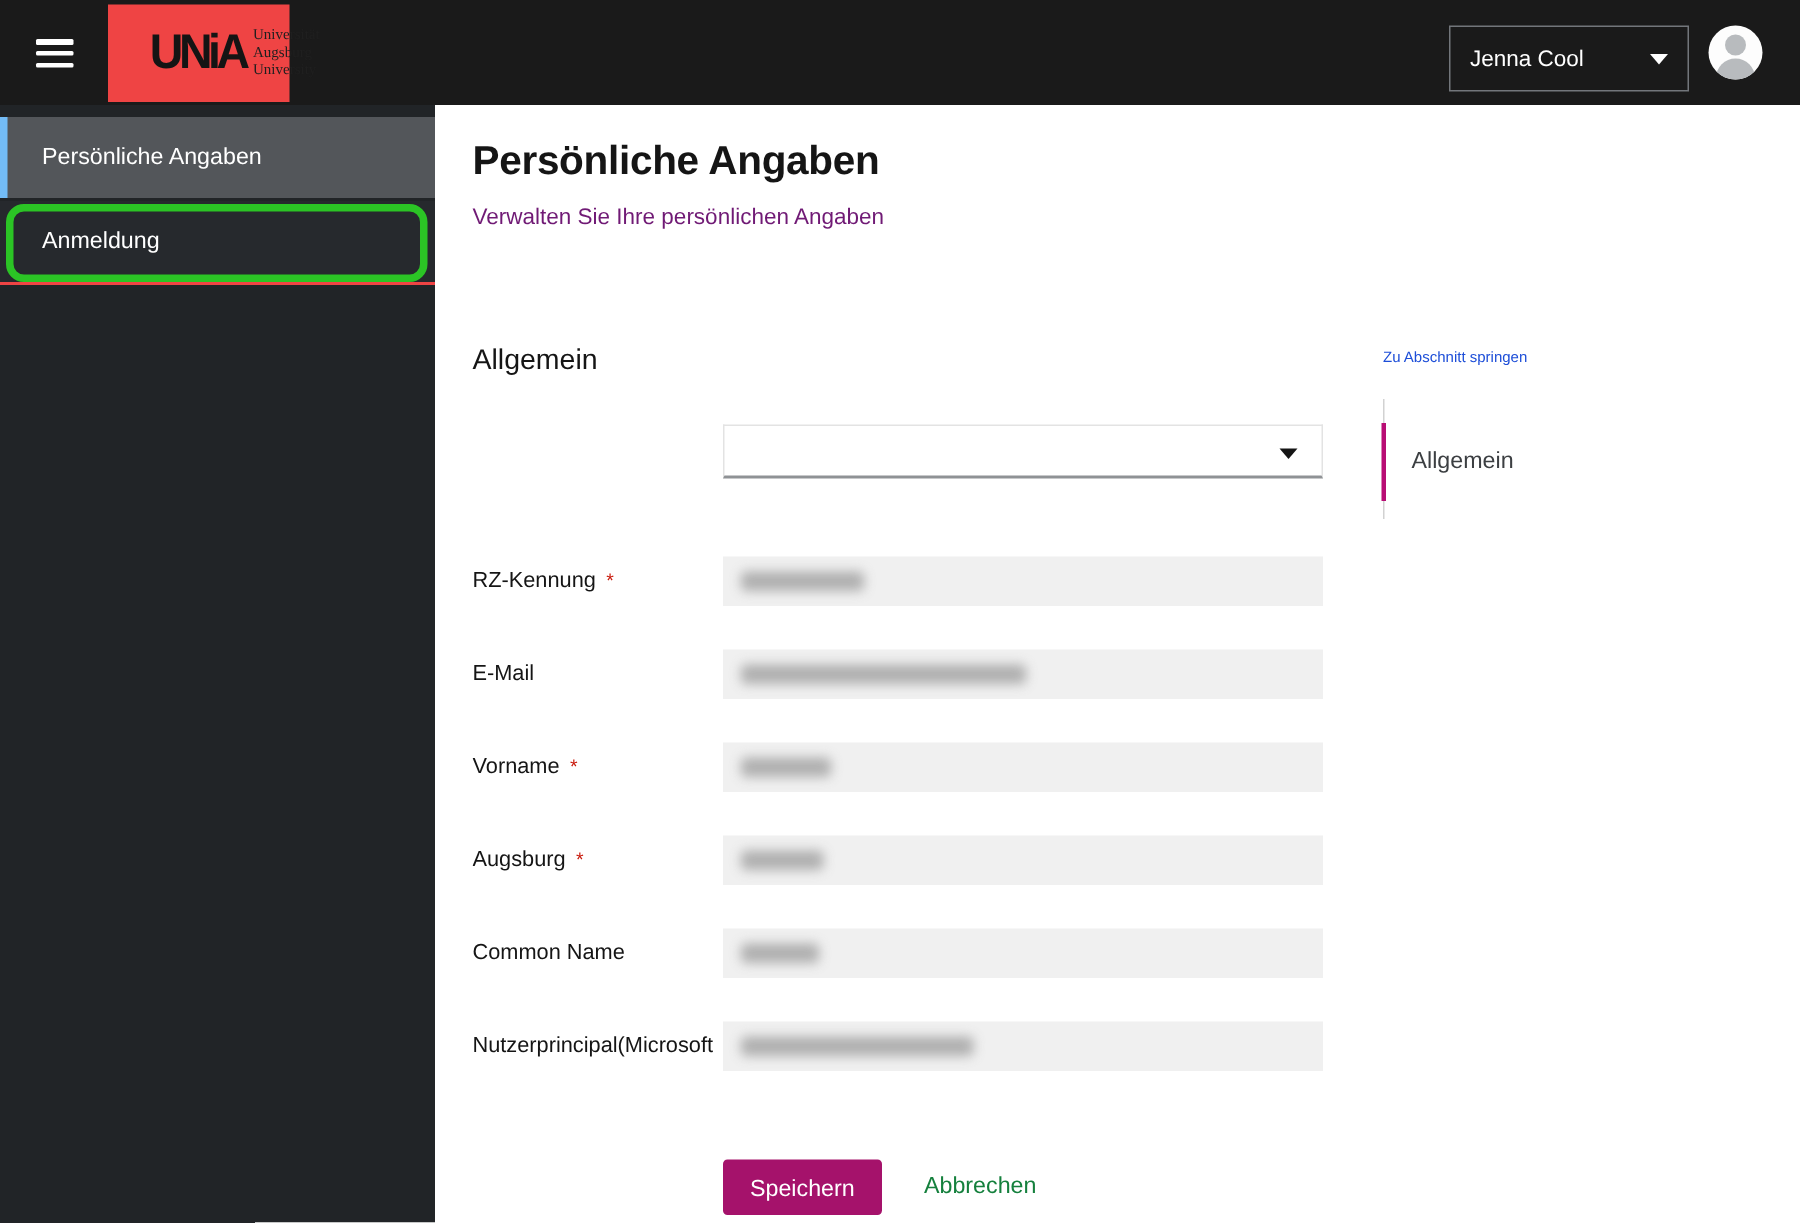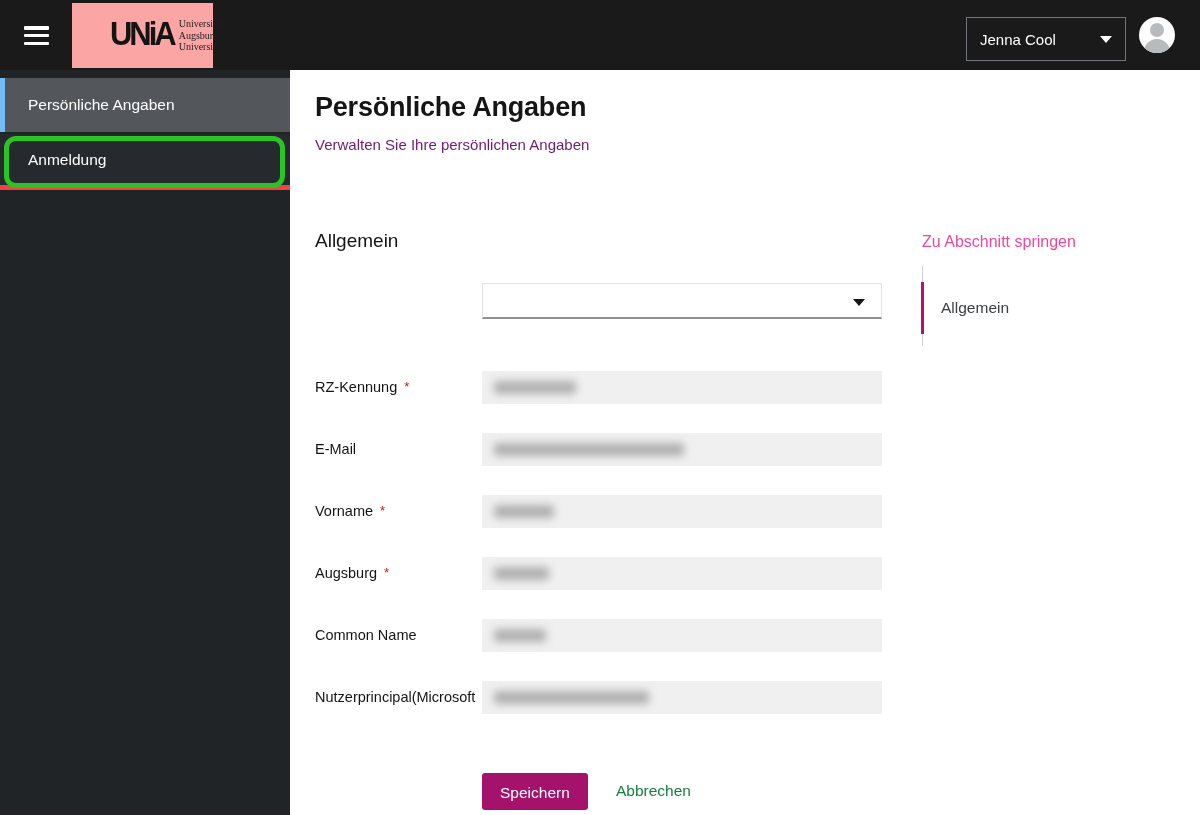--- a/index.html
+++ b/index.html
@@ -7,42 +7,42 @@
   body {
     width:1200px; height:815px; position:relative; overflow:hidden;
     font-family:"Liberation Sans", sans-serif; background:#ffffff;
   }
 
   
   .topbar { position:absolute; left:0; top:0; width:1200px; height:70px; background:#1a1a1a; z-index:2; }
   .hamburger { position:absolute; left:24px; top:26px; width:25px; height:19px;
     display:flex; flex-direction:column; justify-content:space-between; cursor:pointer; }
   .hamburger i { display:block; height:3.5px; background:#fff; border-radius:1px; }
-  .logo-box { position:absolute; left:72px; top:3px; width:141px; height:65px; background:#fca5a5;
+  .logo-box { position:absolute; left:72px; top:3px; width:121px; height:65px; background:#ef4444;
     display:flex; align-items:center; justify-content:center; gap:5px;padding-left:48px; }
   .logo-mark { font-weight:800; font-size:31px; letter-spacing:-3px; color:#141414; line-height:1;
     transform:scaleY(1.05); padding-bottom:2px; }
   .logo-text { font-family:"Liberation Serif", serif; font-size:10px; line-height:11.5px; color:#1f1f1f; }
   .user-menu { position:absolute; left:966px; top:17px; width:160px; height:44px;
     border:1px solid #72767b; display:flex; align-items:center; justify-content:space-between;
     padding:0 13px; color:#fff; font-size:15px; cursor:pointer; }
   .caret-down-w { width:0; height:0; border-left:6px solid transparent; border-right:6px solid transparent;
     border-top:7px solid #fff; }
   .avatar { position:absolute; left:1139px; top:17px; width:36px; height:36px; border-radius:50%;
     background:#fdfdfd; overflow:hidden; cursor:pointer; }
   .avatar .head { position:absolute; left:11px; top:6px; width:14px; height:14px; border-radius:50%; background:#b8bbbe; }
   .avatar .shoulders { position:absolute; left:5px; top:22px; width:26px; height:20px;
     border-radius:13px 13px 0 0; background:#b8bbbe; }
 
   
   .sidebar { position:absolute; left:0; top:70px; width:290px; height:745px; background:#212427; z-index:1; }
   .nav-item { position:absolute; left:0; width:290px; display:flex; align-items:center;
     color:#fff; font-size:15.5px; cursor:pointer; }
   .nav-item-1 { top:8px; height:54px; background:#53565a; border-left:5px solid #73bcf7; padding-left:23px; }
-  .nav-item-2 { top:64px; height:56px; background:#26292d; border-bottom:5px solid #ef4444; padding-left:28px; }
+  .nav-item-2 { top:64px; height:56px; background:#26292d; border-bottom:2px solid #ef4444; padding-left:28px; }
   .highlight-ring { position:absolute; left:4px; top:136px; width:281px; height:52px;
     border:5px solid #2bc425; border-radius:12px; z-index:6; pointer-events:none; }
 
   
   .main { position:absolute; left:290px; top:70px; width:910px; height:745px; background:#fff; }
   .page-title { position:absolute; left:25px; top:22px; margin:0; font-size:27px; font-weight:700;
     color:#151515; letter-spacing:-0.2px; }
   .page-subtitle { position:absolute; left:25px; top:66px; font-size:15px; color:#701a75; }
   .section-title { position:absolute; left:25px; top:160px; font-size:19px; font-weight:500; color:#151515; }
 
@@ -59,21 +59,21 @@
   .input-disabled { height:33px; background:#f0f0f0; display:flex; align-items:center; padding-left:12px; }
   .redacted { display:block; height:13px; border-radius:3px; background:#9f9f9f; filter:blur(4px); opacity:0.8; }
 
   .btn-save { position:absolute; left:192px; top:703px; height:37px; min-width:100px; padding:11px 18px;
     background:#a5126b; color:#fff; font-size:15.5px; border:none; border-radius:3px; cursor:pointer;
     font-family:"Liberation Sans", sans-serif; }
   .link-cancel { position:absolute; left:326px; top:712px; font-size:15.5px; color:#15803d;
     text-decoration:none; cursor:pointer; }
 
   
-  .jump-heading { position:absolute; left:632px; top:163px; font-size:16px; color:#ec4899; }
+  .jump-heading { position:absolute; left:632px; top:163px; font-size:10px; color:#1d4ed8; }
   .jump-list { position:absolute; left:632px; top:196px; border-left:1px solid #d2d2d2; padding:16px 0 12px 0; }
   .jump-item { border-left:3px solid #b80d74; margin-left:-2px; padding:17px 20px 17px 17px;
     font-size:15.5px; color:#3c3f42; cursor:pointer; }
 </style>
 </head>
 <body>
 
 <header class="topbar">
   <div class="hamburger">
       <i></i>

